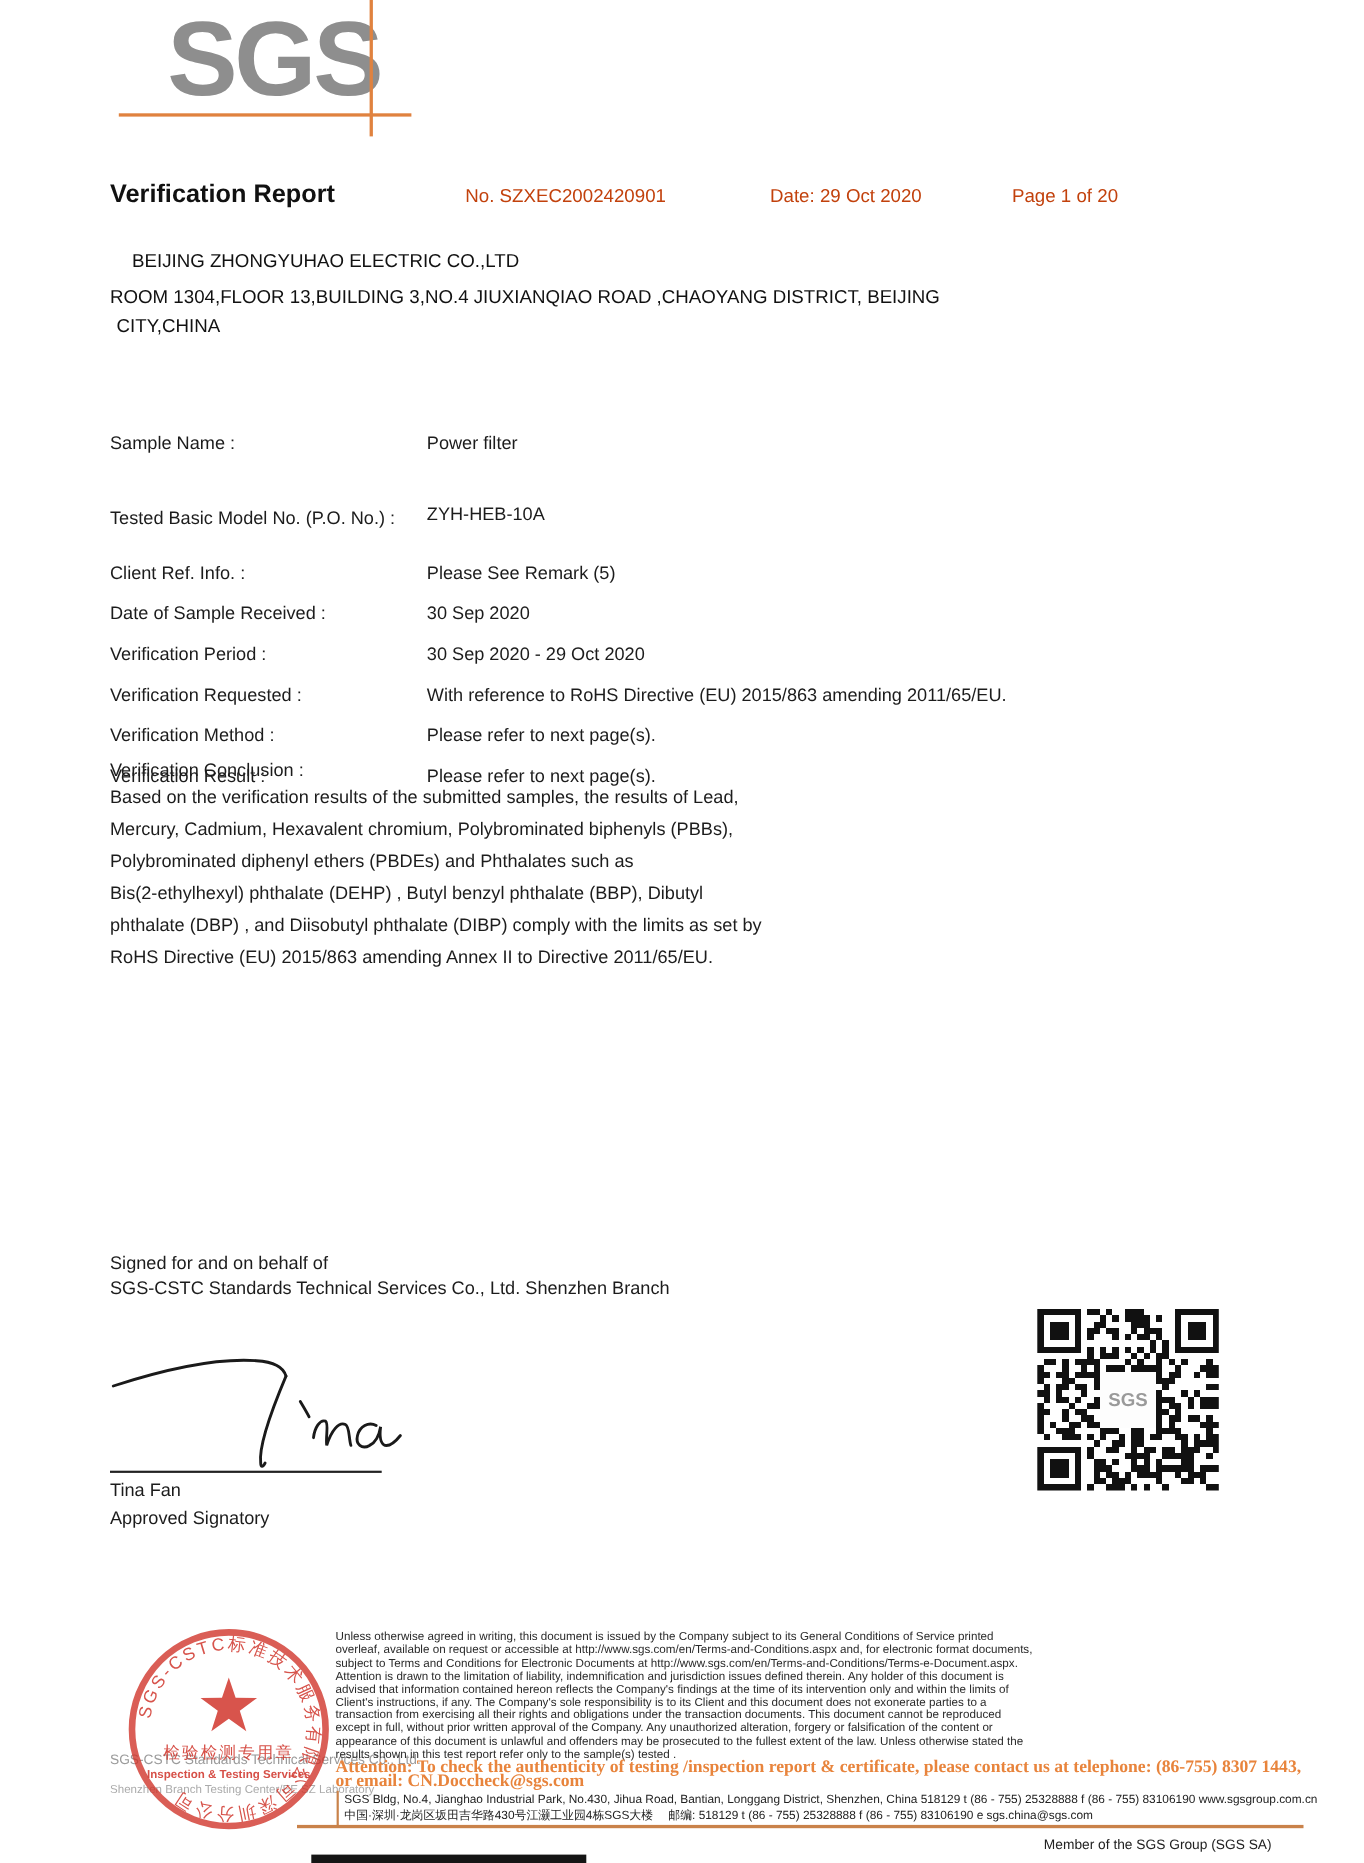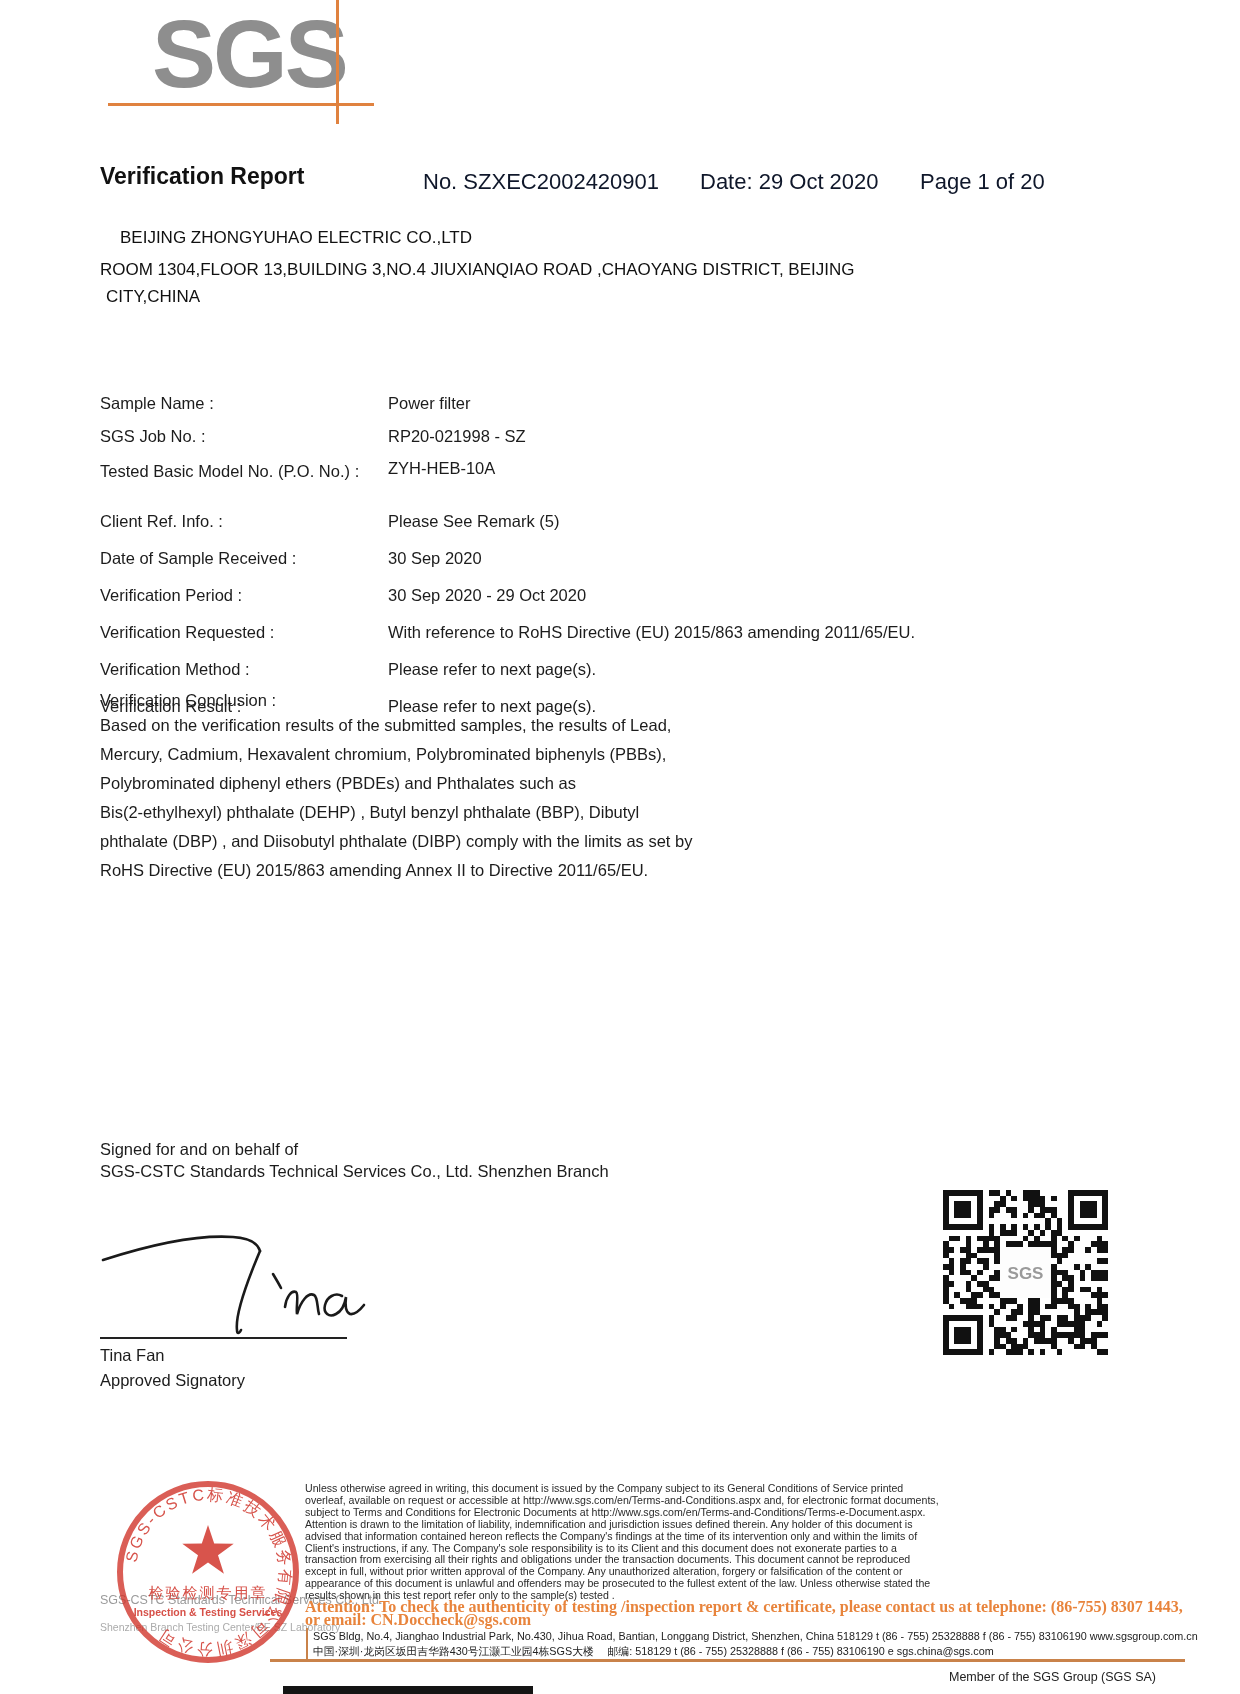--- a/index.html
+++ b/index.html
@@ -7,21 +7,21 @@
     position:relative;width:1240px;height:1694px;background:#ffffff;overflow:hidden;
     font-family:"Liberation Sans","DejaVu Sans",sans-serif;color:#1c1c1c;
   }
   .abs{position:absolute;}
   
   .logo-text{font-weight:bold;color:#8e8e8e;font-size:96px;letter-spacing:-3px;line-height:1;}
   .logo-vline{width:3px;background:#e0823f;}
   .logo-hline{height:3px;background:#e0823f;}
   
   .doc-title{font-size:23px;font-weight:bold;color:#111;}
-  .hmeta{font-size:22px;color:#0f172a;}
+  .hmeta{font-size:17px;color:#c2410c;}
   
   .client-line{font-size:17px;color:#111;white-space:nowrap;}
   
   .frow{position:absolute;left:100px;width:1060px;display:flex;font-size:16.5px;line-height:21px;}
   .flabel{width:288px;flex:none;padding-right:28px;box-sizing:border-box;}
   .fvalue{flex:1;}
   .cline{font-size:16.5px;line-height:29px;white-space:nowrap;}
   
   .sig-line{height:2px;background:#222;}
   .sig-name{font-size:16.5px;}
@@ -53,24 +53,20 @@
   <div class="abs hmeta" style="left:700px;top:169px;">Date: 29 Oct 2020</div>
   <div class="abs hmeta" style="left:920px;top:169px;">Page 1 of 20</div>
 
   <div class="abs client-line" style="left:100px;top:228px;margin-left:20px;">BEIJING ZHONGYUHAO ELECTRIC CO.,LTD</div>
   <div class="abs client-line" style="left:100px;top:260px;">ROOM 1304,FLOOR 13,BUILDING 3,NO.4 JIUXIANQIAO ROAD ,CHAOYANG DISTRICT, BEIJING</div>
   <div class="abs client-line" style="left:106px;top:287px;">CITY,CHINA</div>
 
   <div class="frow" style="top:393px;">
     <div class="flabel">Sample Name :</div>
     <div class="fvalue">Power filter</div>
-  </div>
-  <div class="frow" style="top:426px;">
-    <div class="flabel">SGS Job No. :</div>
-    <div class="fvalue">RP20-021998 - SZ</div>
   </div>
   <div class="frow" style="top:458px;">
     <div class="flabel" style="line-height:27px;">Tested Basic Model No. (P.O. No.) :</div>
     <div class="fvalue">ZYH-HEB-10A</div>
   </div>
   <div class="frow" style="top:511px;">
     <div class="flabel">Client Ref. Info. :</div>
     <div class="fvalue">Please See Remark (5)</div>
   </div>
   <div class="frow" style="top:548px;">

